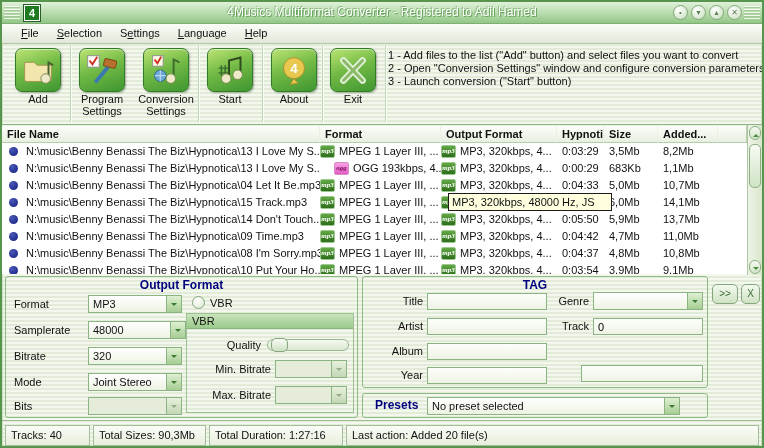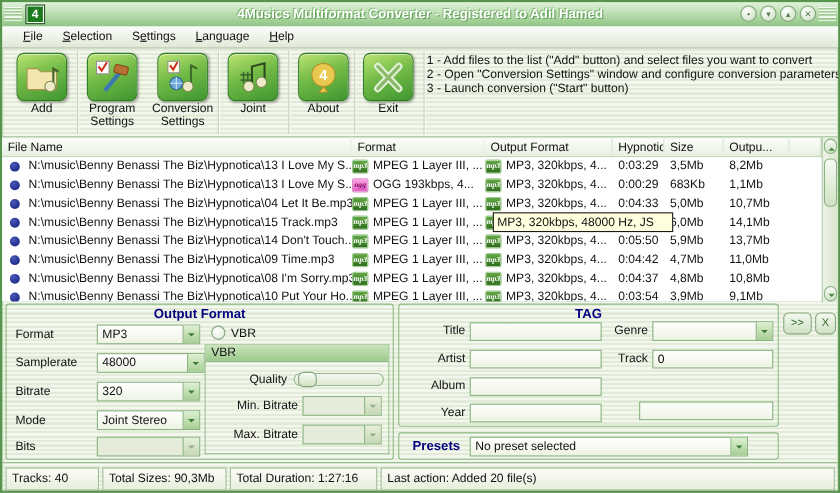--- a/index.html
+++ b/index.html
@@ -13,21 +13,21 @@
   
   .titlebar { position:absolute; left:0; top:0; right:0; height:22px;
     background: linear-gradient(180deg,#e0f1da 0%, #bedfb4 45%, #93c787 100%);
     border-bottom:1px solid #7fae74; }
   .grip { position:absolute; top:4px; width:16px; height:13px;
     background: repeating-linear-gradient(180deg,#ffffff 0 1px,#9cc491 1px 2px, transparent 2px 3px); opacity:.8; }
   .grip.left { left:2px; } .grip.right { right:2px; }
   .applogo { position:absolute; left:22px; top:3px; width:16px; height:16px; background:#1d7a1f;
     border:1px solid #ffffff; outline:1px solid #2c5c2c; color:#fff; font-weight:bold;
     font-size:11px; text-align:center; line-height:14px; }
-  .apptitle { position:absolute; left:0; right:0; top:3px; text-align:center; font-weight:bold;
+  .apptitle { position:absolute; left:0; right:0; top:3px; text-align:center; font-weight:normal;
     font-size:12px; color:#ffffff; text-shadow:1px 1px 0 #63a158, -1px -1px 0 #8abc7e; }
   .winctrls { position:absolute; right:20px; top:3px; display:flex; gap:3px; }
   .wbtn { width:15px; height:15px; border-radius:50%; border:1px solid #84a87c;
     background: radial-gradient(circle at 35% 30%, #ffffff, #d7e8cf 70%, #bcd6b1);
     color:#5c7e55; font-size:8px; line-height:13px; text-align:center; cursor:default; }
   
   .menubar { position:absolute; left:0; top:22px; right:0; height:20px;
     background:linear-gradient(180deg,#fbfdf9,#e1e8d8); border-bottom:1px solid #b4c6aa;
     display:flex; align-items:center; padding-left:10px; }
   .menuitem { padding:0 9px; line-height:19px; }
@@ -40,33 +40,33 @@
     background: linear-gradient(160deg,#bce473 0%, #74bb47 45%, #3f9630 100%);
     box-shadow: inset 0 1px 0 rgba(255,255,255,.55), 1px 1px 2px rgba(0,0,0,.3); }
   .instructions { position:absolute; left:386px; top:5px; line-height:13px; white-space:nowrap; }
   
   .filelist { position:absolute; left:0; top:122px; width:760px; height:150px; background:#ffffff;
     border-top:1px solid #8ab482; border-bottom:1px solid #8ab482; }
   .lhead { position:absolute; left:0; top:0; width:745px; height:18px; display:grid;
     grid-template-columns:318px 121px 116px 47px 54px 60px 1fr; }
   .hc { border:1px solid #b6cfab; border-top-color:#eaf3e3; border-left-color:#eaf3e3; margin-left:-1px;
     background:linear-gradient(180deg,#fcfdfa,#e8efe0); padding:0 5px; line-height:16px;
-    white-space:nowrap; overflow:hidden; }
+    white-space:nowrap; overflow:hidden;font-weight:bold; }
   .rows { position:absolute; left:0; top:18px; width:745px; height:131px; background:#fff; overflow:hidden; }
   .row { display:grid; grid-template-columns:318px 121px 116px 47px 54px 60px 1fr; height:17px;
     line-height:17px; white-space:nowrap; }
   .row > div { overflow:hidden; }
   .fcell { display:flex; align-items:center; }
   .bullet { flex:0 0 9px; width:9px; height:9px; border-radius:50%; margin:0 8px 0 7px;
     background: radial-gradient(circle at 35% 30%, #4a58b8, #121c7e); }
   .icell { display:flex; align-items:center; gap:4px; }
   .badge { flex:0 0 15px; width:15px; height:13px; border:1px solid #9ac88e; border-radius:2px;
     font:italic bold 7px "Liberation Serif", serif; color:#fff; text-align:center; line-height:11px;
     background: linear-gradient(180deg,#63a845,#2e6d1c); }
-  .badge.badge-ogg { background: linear-gradient(180deg,#f9a0e4,#e35fc4); color:#7c0a60; border-color:#d88cc4; }
+  .badge.badge-ogg { background: linear-gradient(180deg,#f9a0e4,#e35fc4); color:#7c0a60; border-color:#d88cc4;margin-left:14px; }
   .tip { position:absolute; left:446px; top:50px; width:164px; height:18px; background:#ffffdf;
     border:1px solid #1a1a1a; line-height:16px; padding:0 3px; z-index:4; white-space:nowrap; }
   .sbar { position:absolute; right:0; top:0; width:15px; height:150px;
     background: linear-gradient(90deg,#edf3e6,#d9e6cd); border-left:1px solid #aec6a4; }
   .sb-up,.sb-dn,.sb-th { position:absolute; left:1px; width:12px; border:1px solid #8db185; border-radius:6px;
     background:linear-gradient(180deg,#f7faf4,#cfe3c3); }
   .sb-up { top:1px; height:14px; } .sb-dn { bottom:1px; height:14px; }
   .sb-th { top:19px; height:44px; border-radius:5px; }
   .sb-up::after,.sb-dn::after { content:''; position:absolute; left:3px; border:3px solid transparent; }
   .sb-up::after { top:4px; border-bottom-color:#4e8a42; } .sb-dn::after { top:6px; border-top-color:#4e8a42; }
@@ -174,21 +174,21 @@
 
     <div class="tbtn" style="left:200px;width:56px">
       <div class="ic">
         <svg width="44" height="42" viewBox="0 0 44 44">
           <path d="M10 20 h10 M10 25 h10 M13 17 v11 M17 17 v11" stroke="#3c6a2c" stroke-width="1.5" fill="none"></path>
           <path d="M21 30 V12 l12 -3 v17" stroke="#2c4a1e" stroke-width="2" fill="none"></path>
           <circle cx="18" cy="31" r="5" fill="#eeeac9" stroke="#74884c"></circle>
           <circle cx="30" cy="27" r="5" fill="#eeeac9" stroke="#74884c"></circle>
         </svg>
       </div>
-      <span>Joint</span>
+      <span>Start</span>
     </div>
 
     <div class="tbtn" style="left:263px;width:58px">
       <div class="ic">
         <svg width="44" height="42" viewBox="0 0 44 44">
           <circle cx="22" cy="20" r="11" fill="#e8c84e" stroke="#b2912a"></circle>
           <path d="M22 31 l-4 6 8 -1 z" fill="#e8c84e" stroke="#b2912a"></path>
           <text x="22" y="25" text-anchor="middle" font-size="14" font-weight="bold" fill="#ffffff" font-family="Liberation Sans, sans-serif">4</text>
         </svg>
       </div>
@@ -212,21 +212,21 @@
     </div>
   </div>
 
   <div class="filelist">
     <div class="lhead">
       <div class="hc">File Name</div>
       <div class="hc">Format</div>
       <div class="hc">Output Format</div>
       <div class="hc">Hypnotica</div>
       <div class="hc">Size</div>
-      <div class="hc">Outpu...</div>
+      <div class="hc">Added...</div>
       <div class="hc"></div>
     </div>
     <div class="rows">
       <div class="tip">MP3, 320kbps, 48000 Hz, JS</div>
     <div class="row">
       <div class="fcell">
         <span class="bullet"></span>
         <span>N:\music\Benny Benassi The Biz\Hypnotica\13 I Love My S...</span>
       </div>
       <div class="icell">

